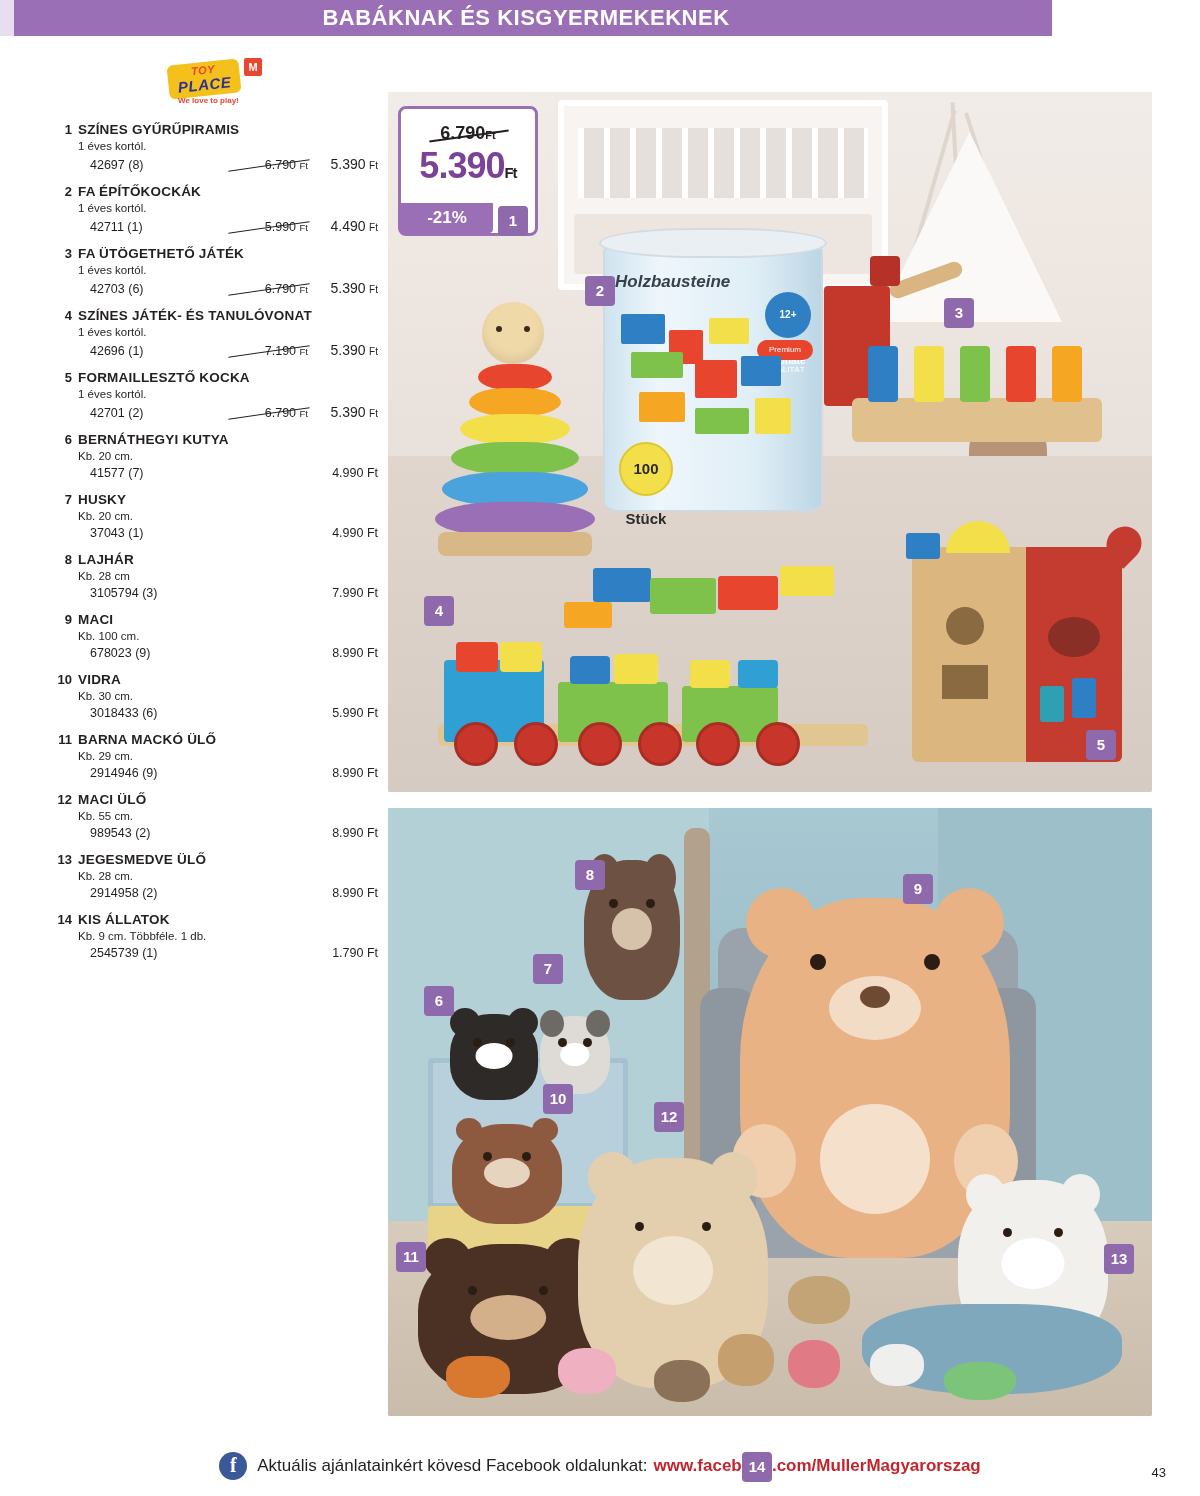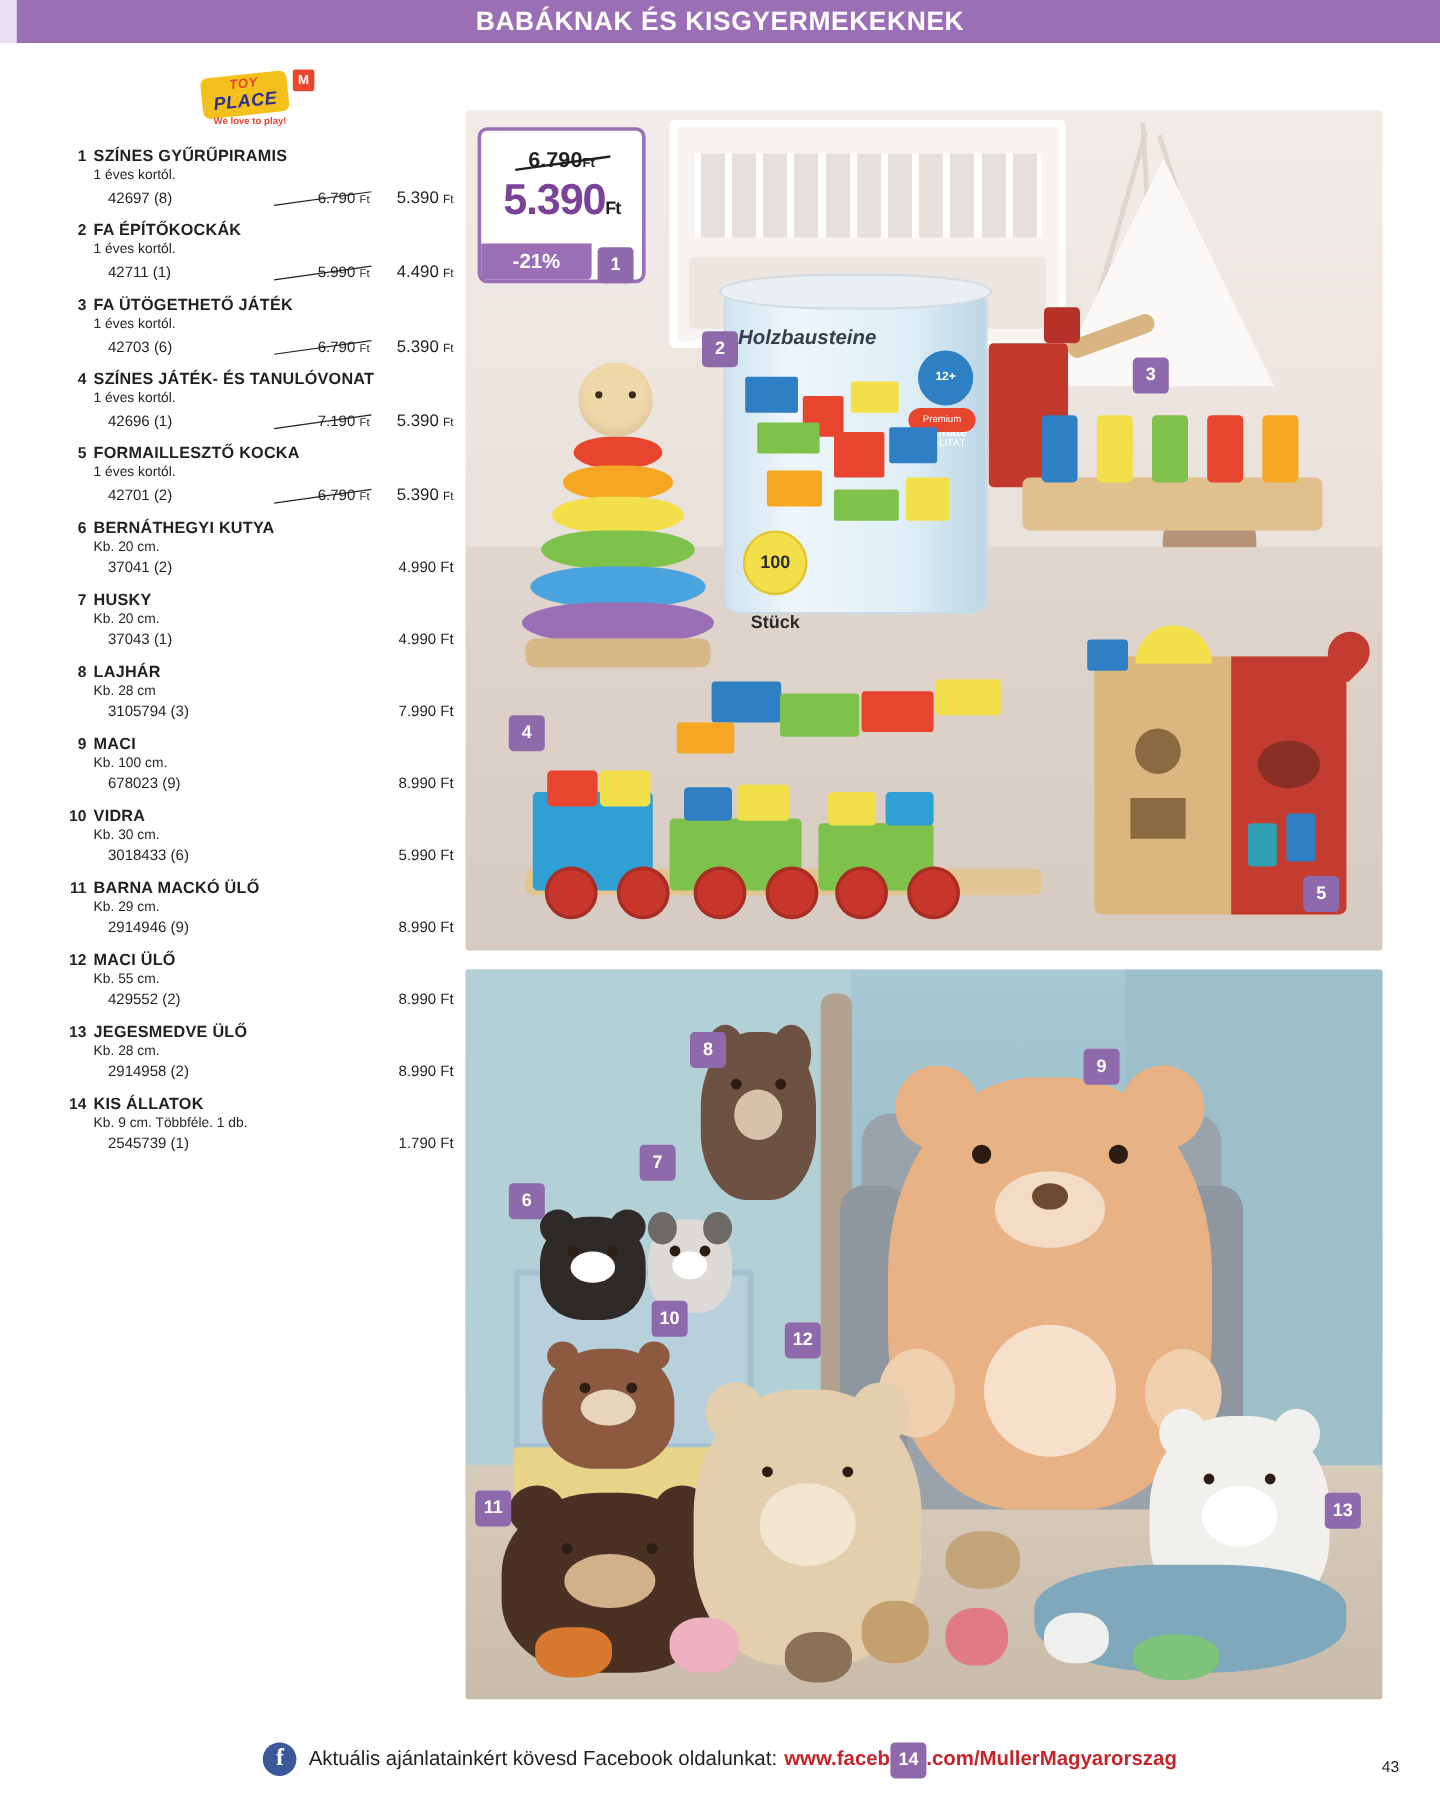--- a/index.html
+++ b/index.html
@@ -8,21 +8,21 @@
     width: 1200px;
     height: 1496px;
     background: #ffffff;
     font-family: "Liberation Sans", sans-serif;
     position: relative;
     overflow: hidden;
   }
 
   
   .page-header {
-    width: 1200px;
+    width: 1052px;
     height: 36px;
     background: #9b6fb5;
     display: flex;
     align-items: center;
     justify-content: center;
   }
   .page-header .title {
     color: #ffffff;
     font-size: 22px;
     font-weight: bold;
@@ -586,21 +586,21 @@
     </div>
 
 
     <div class="prod-list">
 
       <div class="prod">
         <div class="num">6</div>
         <div class="name">BERNÁTHEGYI KUTYA</div>
         <div class="desc">Kb. 20 cm.</div>
         <div class="priceline">
-          <div class="sku">37041 (2)</div>
+          <div class="sku">41577 (7)</div>
           <div class="new-only">
             <span class="num-new">4.990</span>
             <span class="unit">Ft</span>
           </div>
         </div>
       </div>
 
       <div class="prod">
         <div class="num">7</div>
         <div class="name">HUSKY</div>
@@ -664,21 +664,21 @@
             <span class="unit">Ft</span>
           </div>
         </div>
       </div>
 
       <div class="prod">
         <div class="num">12</div>
         <div class="name">MACI ÜLŐ</div>
         <div class="desc">Kb. 55 cm.</div>
         <div class="priceline">
-          <div class="sku">429552 (2)</div>
+          <div class="sku">989543 (2)</div>
           <div class="new-only">
             <span class="num-new">8.990</span>
             <span class="unit">Ft</span>
           </div>
         </div>
       </div>
 
       <div class="prod">
         <div class="num">13</div>
         <div class="name">JEGESMEDVE ÜLŐ</div>

